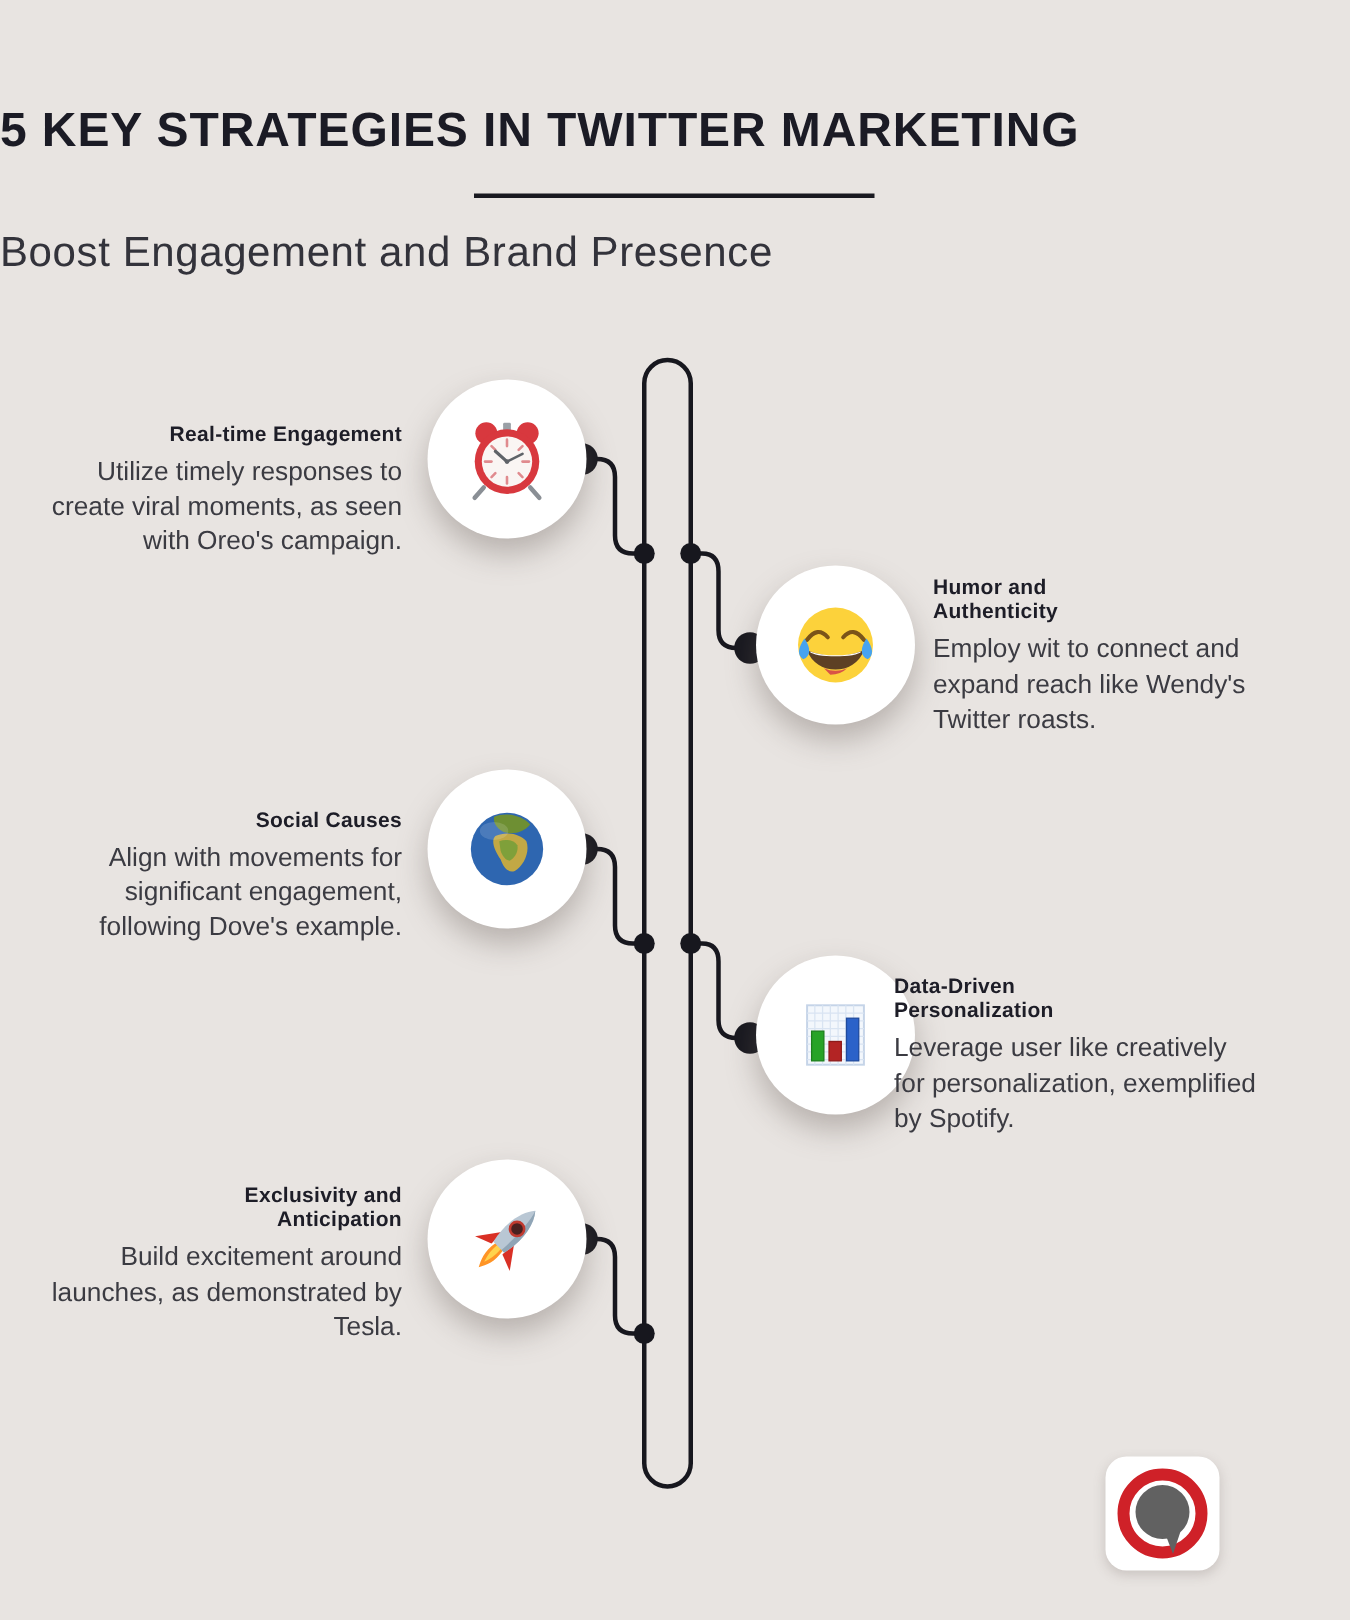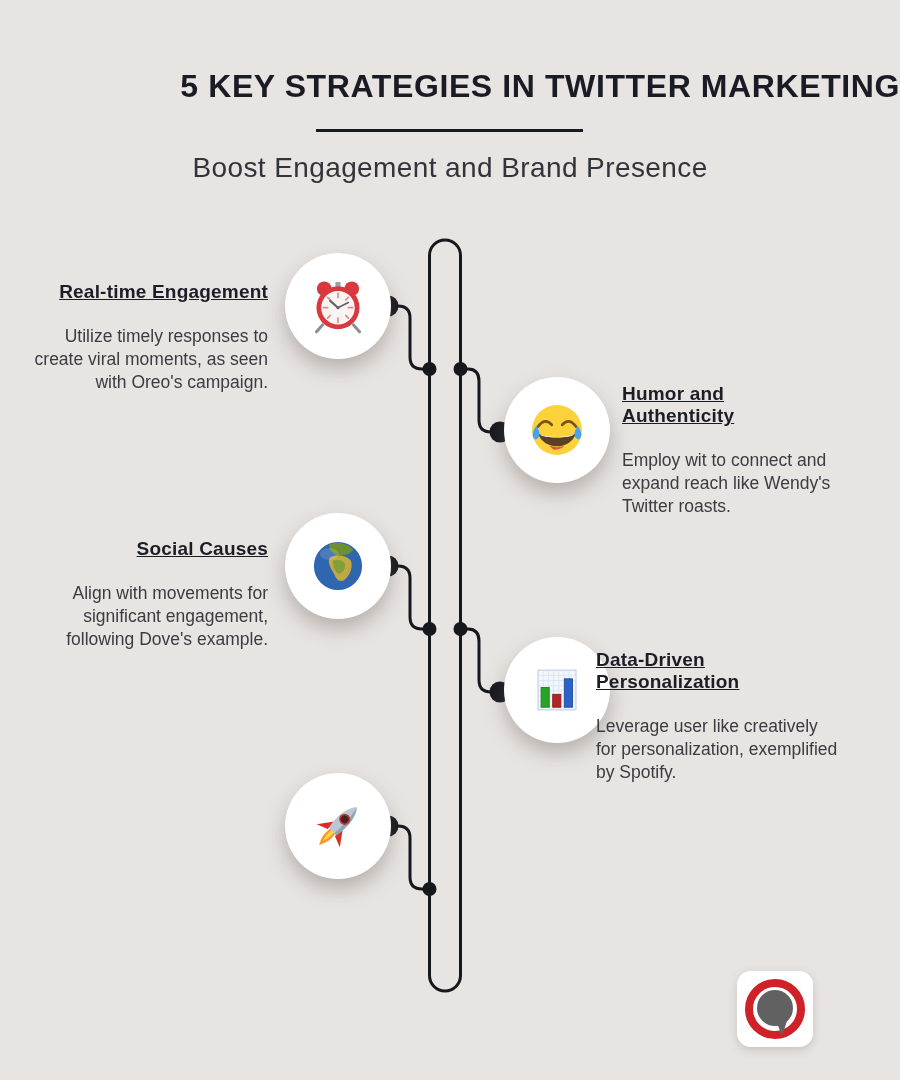--- a/index.html
+++ b/index.html
@@ -7,31 +7,30 @@
   body { font-family: "Liberation Sans", sans-serif; }
   .canvas {
     position: relative;
     width: 900px; height: 1080px;
     background: #e8e4e1;
     overflow: hidden;
   }
   
   .title {
     position: absolute; top: 68px; left: 0; width: 100%;
-    text-align: right;
+    text-align: left;
     font-size: 32px; font-weight: 700; letter-spacing: 0.6px;
     color: #1b1b25;
   }
   .divider {
     position: absolute; top: 129px; left: 316px;
     width: 267px; height: 3px; background: #191920;
   }
   .subtitle {
     position: absolute; top: 152px; left: 0; width: 100%;
-    text-align: center;
     font-size: 28px; font-weight: 400; letter-spacing: 0.4px;
     color: #33333b;
   }
   
   .timeline-svg {
     position: absolute; top: 0; left: 0;
     width: 900px; height: 1080px;
     pointer-events: none;
   }
   
@@ -44,25 +43,25 @@
   }
   .badge svg { width: 62px; height: 62px; }
   .b1 { left: 285px; top: 253px; }
   .b2 { left: 504px; top: 377px; }
   .b3 { left: 285px; top: 513px; }
   .b4 { left: 504px; top: 637px; }
   .b5 { left: 285px; top: 773px; }
   
   .copy { position: absolute; }
   .copy h3 {
-    font-size: 19px; font-weight: 700; line-height: 1.16;
-    color: #1d1d27; letter-spacing: 0.2px; text-decoration: underline;
+    font-size: 14px; font-weight: 700; line-height: 1.16;
+    color: #1d1d27; letter-spacing: 0.2px;
   }
   .copy p {
-    margin-top: 22px;
+    margin-top: 6px;
     font-size: 17.5px; line-height: 1.32;
     color: #3b3b42;
   }
   .copy.left  { text-align: right; }
   .copy.right { text-align: left; }
   .c1 { left: 30px;  top: 281px; width: 238px; }
   .c2 { left: 622px; top: 383px; width: 252px; }
   .c3 { left: 30px;  top: 538px; width: 238px; }
   .c4 { left: 596px; top: 649px; width: 244px; }
   .c5 { left: 30px;  top: 788px; width: 238px; }
@@ -205,20 +204,24 @@
   <div class="copy left c3">
     <h3>Social Causes</h3>
     <p>Align with movements for significant engagement, following Dove's example.</p>
   </div>
 
   <div class="copy right c4">
     <h3>Data-Driven Personalization</h3>
     <p>Leverage user like creatively for personalization, exemplified by Spotify.</p>
   </div>
 
+  <div class="copy left c5">
+    <h3>Exclusivity and Anticipation</h3>
+    <p>Build excitement around launches, as demonstrated by Tesla.</p>
+  </div>
 
 
   <div class="logo">
     <svg viewBox="0 0 76 76">
       <circle cx="38" cy="38" r="26" fill="none" stroke-width="8" stroke="#cf2128"></circle>
       <g fill="#616161">
         <circle cx="38" cy="37" r="18"></circle>
         <polygon points="40,52 45,65 50,50"></polygon>
       </g>
     </svg>

